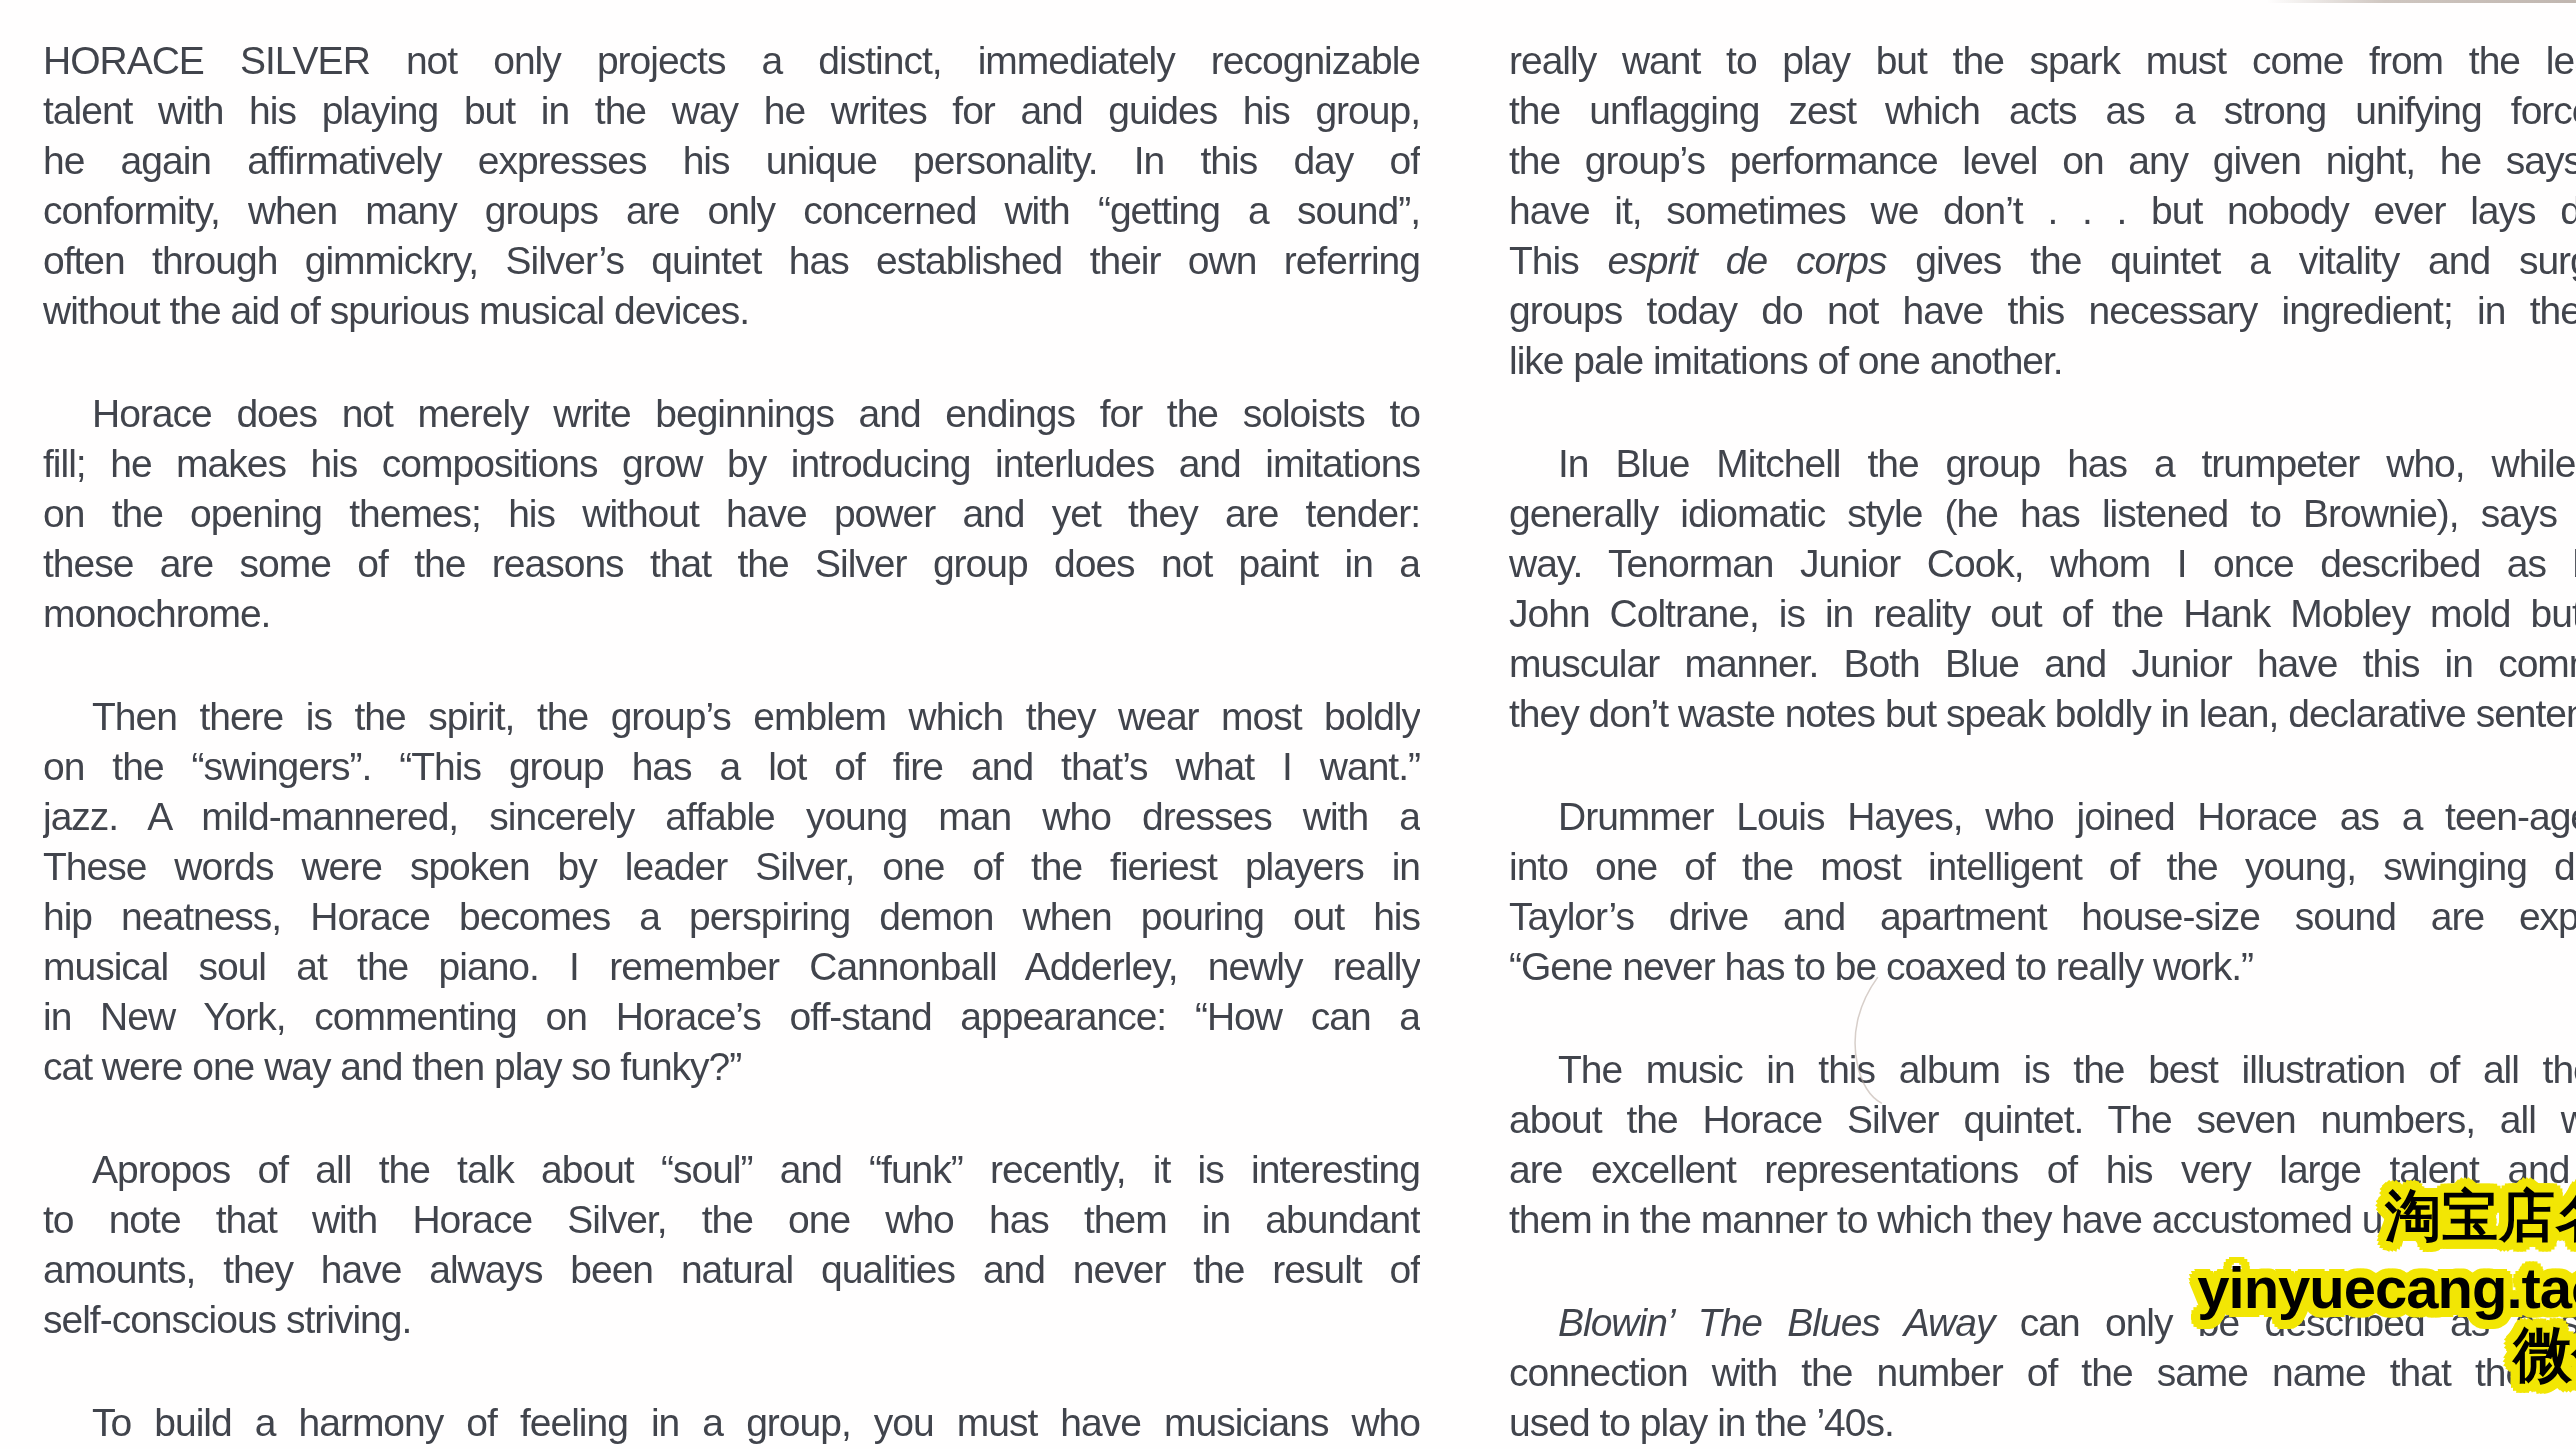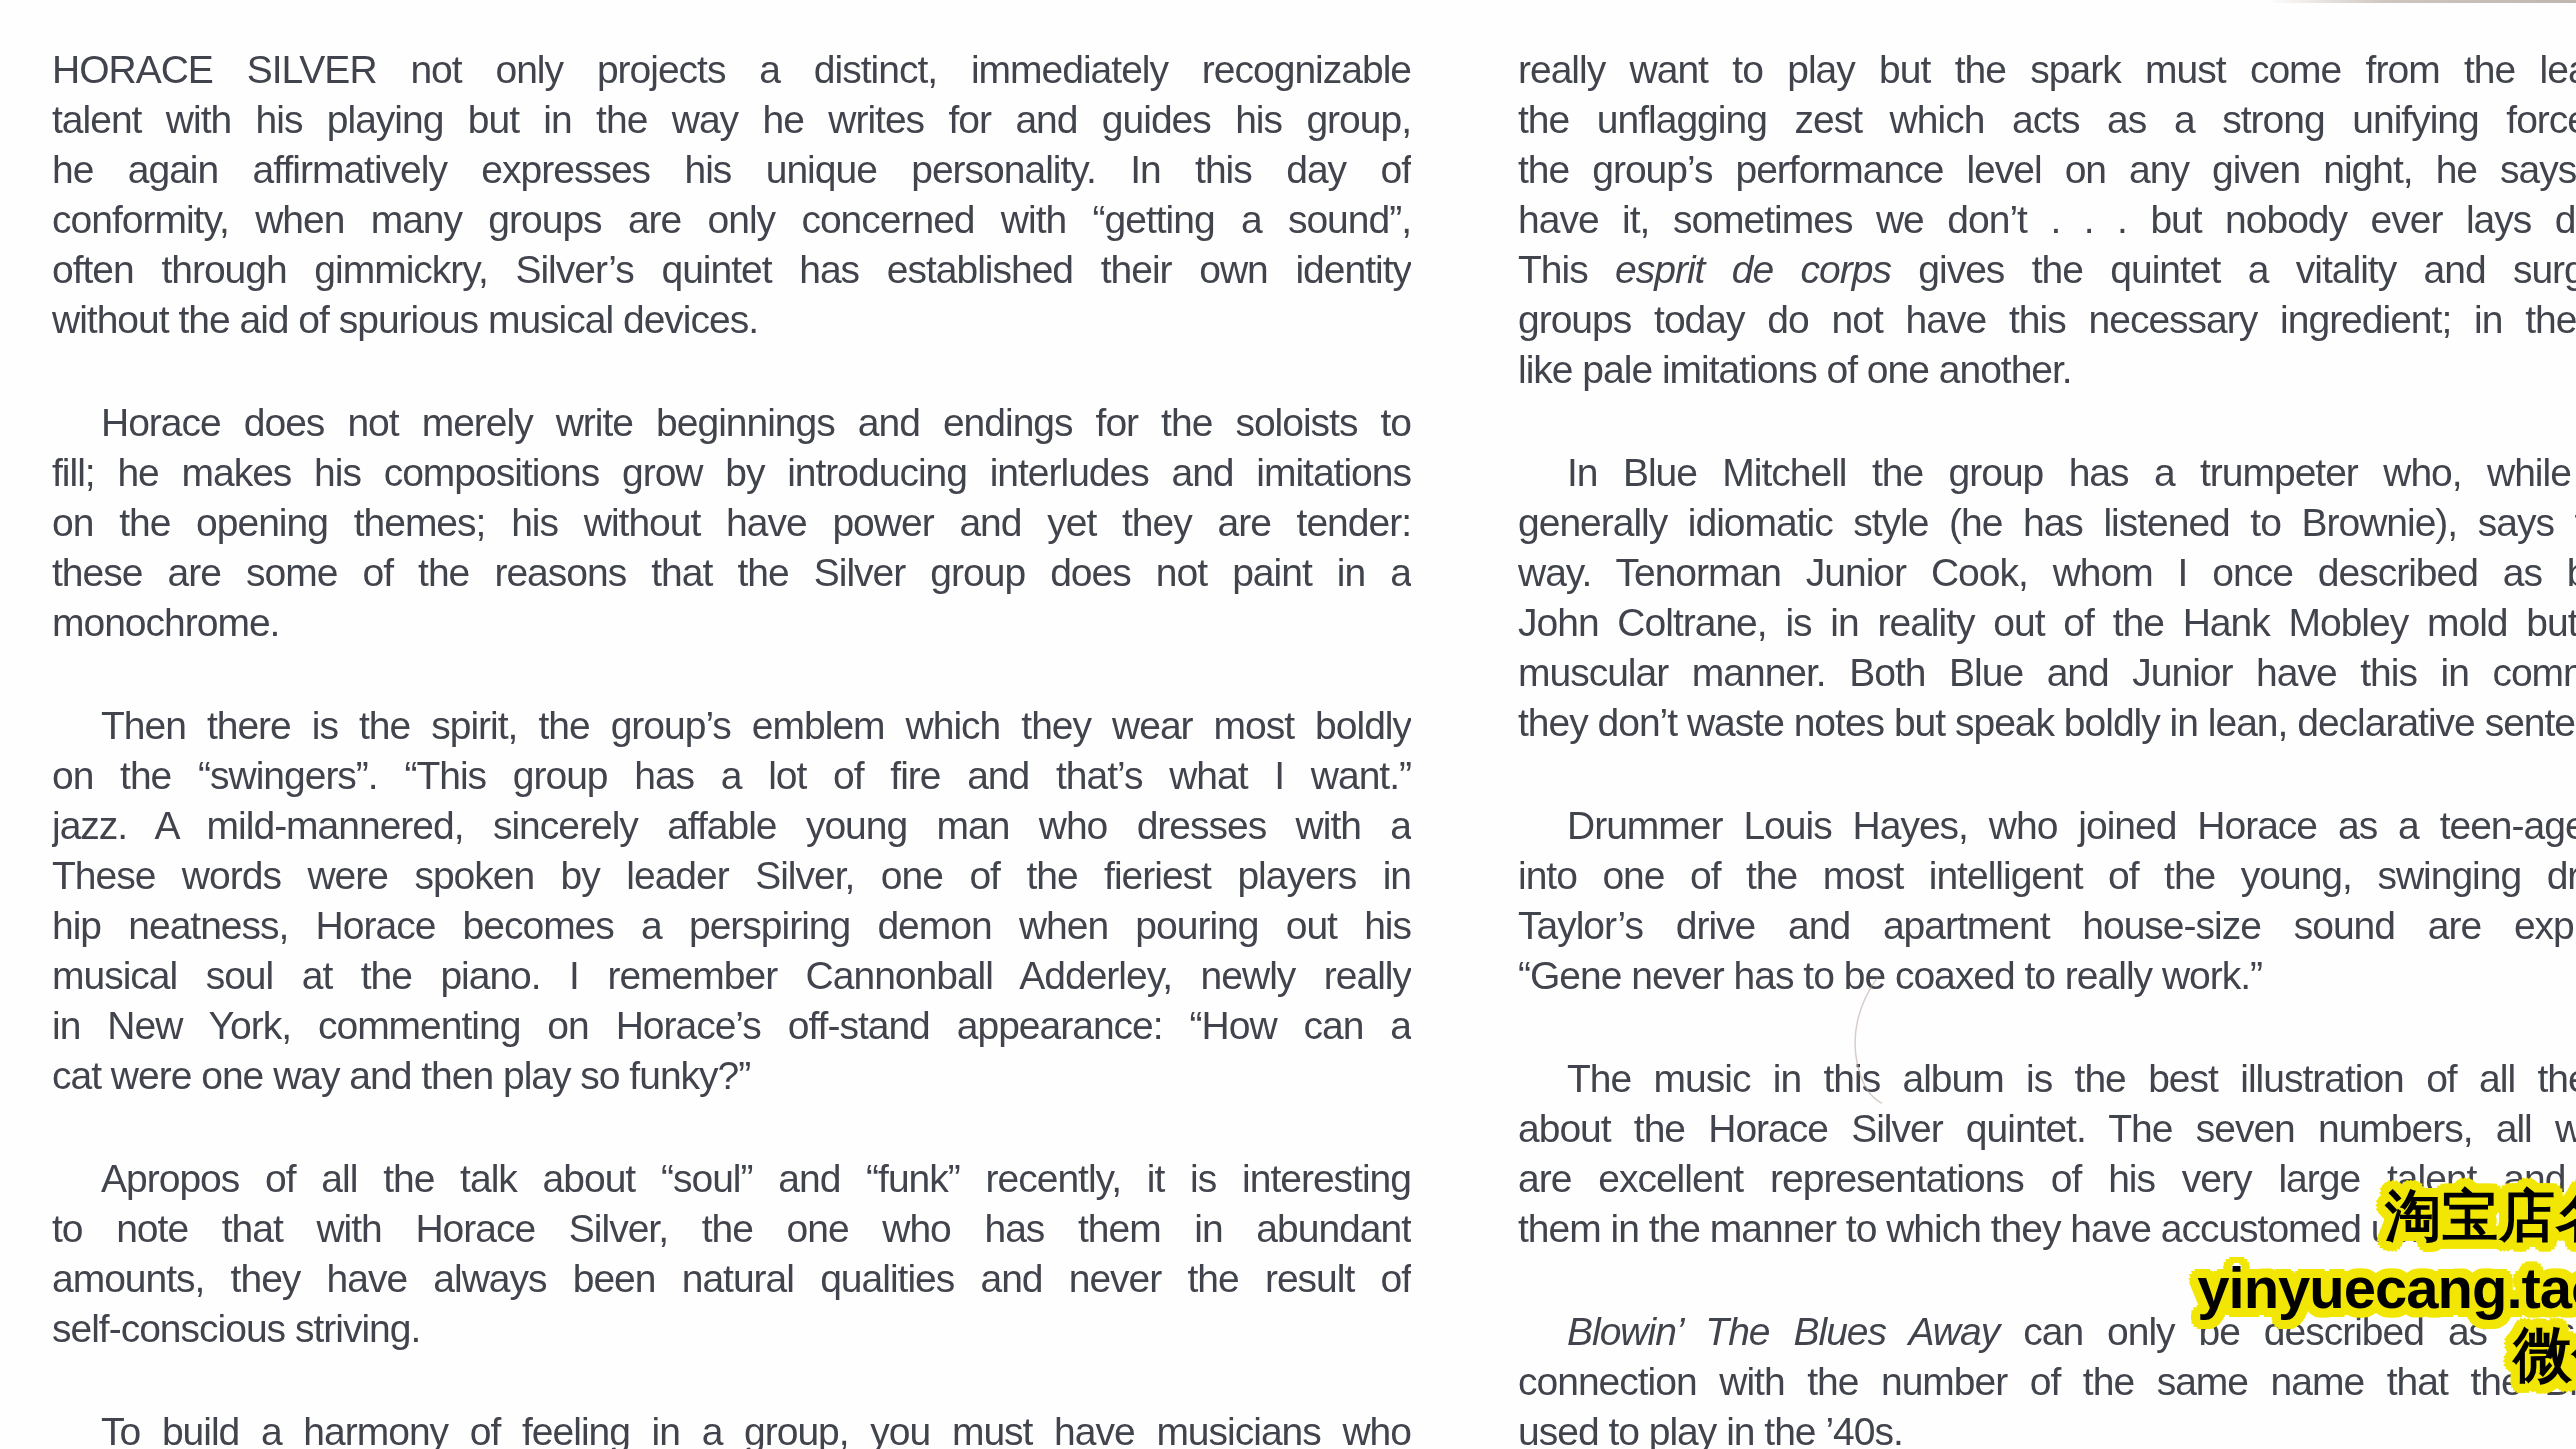--- a/index.html
+++ b/index.html
@@ -10,21 +10,21 @@
     position:relative;overflow:hidden;
   }
   .page{position:absolute;inset:0;background:#fffefe;color:#41444c;}
   .edge-strip{
     position:absolute;top:0;left:2267px;width:654px;height:3.1px;
     background:linear-gradient(90deg,rgba(217,210,204,0) 0%,#cfc6c0 18%,#b5aaa3 70%,#97887f 100%);
   }
   .col{position:absolute;top:29px;}
   .col-left{left:36px;width:1391px;}
   .col-right{left:1502px;width:1392px;}
-  .para{margin:16px;}
+  .para{margin:7px;}
   .para + .para{margin-top:53px;}
   .line{
     font-size:39px;line-height:50px;height:50px;
     letter-spacing:-1px;
     text-align:justify;text-align-last:justify;
     overflow:hidden;white-space:normal;
     color:#41444c;
   }
   .endline{text-align-last:left;}
   .indent{text-indent:49px;}
@@ -49,21 +49,21 @@
 <div class="page">
 
   <div class="edge-strip"></div>
 
   <div class="col col-left">
       <div class="para">
         <div class="line"><span>HORACE SILVER not only projects a distinct, immediately recognizable</span></div>
         <div class="line"><span>talent with his playing but in the way he writes for and guides his group,</span></div>
         <div class="line"><span>he again affirmatively expresses his unique personality. In this day of</span></div>
         <div class="line"><span>conformity, when many groups are only concerned with “getting a sound”,</span></div>
-        <div class="line"><span>often through gimmickry, Silver’s quintet has established their own identity</span></div>
+        <div class="line"><span>often through gimmickry, Silver’s quintet has established their own referring</span></div>
         <div class="line endline"><span>without the aid of spurious musical devices.</span></div>
       </div>
       <div class="para">
         <div class="line indent"><span>Horace does not merely write beginnings and endings for the soloists to</span></div>
         <div class="line"><span>fill; he makes his compositions grow by introducing interludes and imitations</span></div>
         <div class="line"><span>on the opening themes; his without have power and yet they are tender:</span></div>
         <div class="line"><span>these are some of the reasons that the Silver group does not paint in a</span></div>
         <div class="line endline"><span>monochrome.</span></div>
       </div>
       <div class="para">

